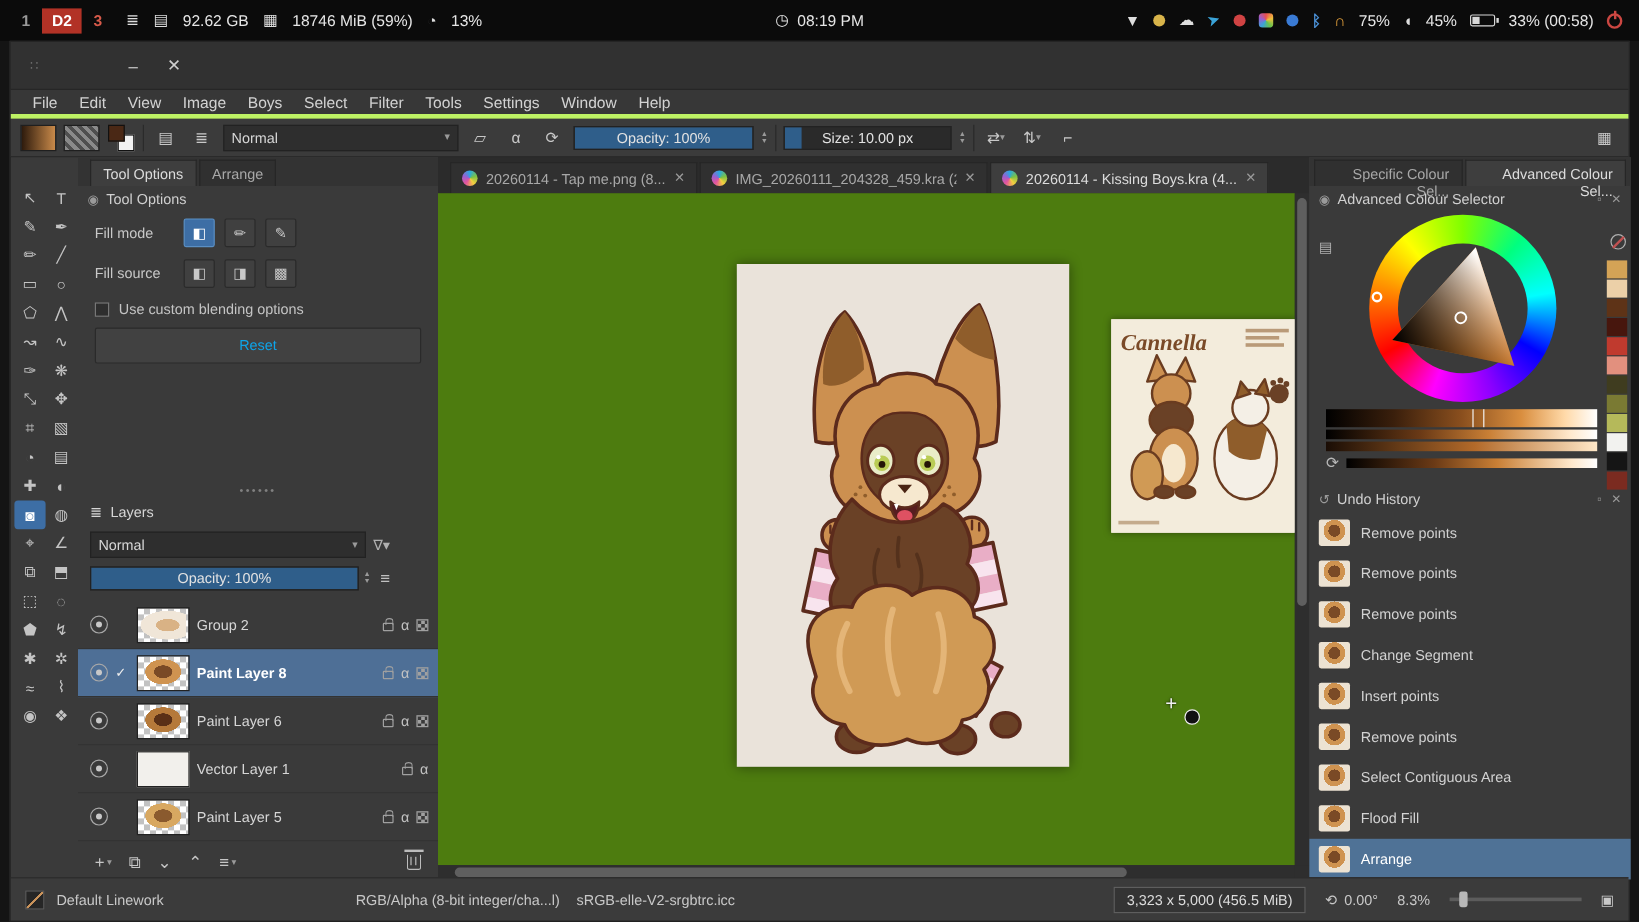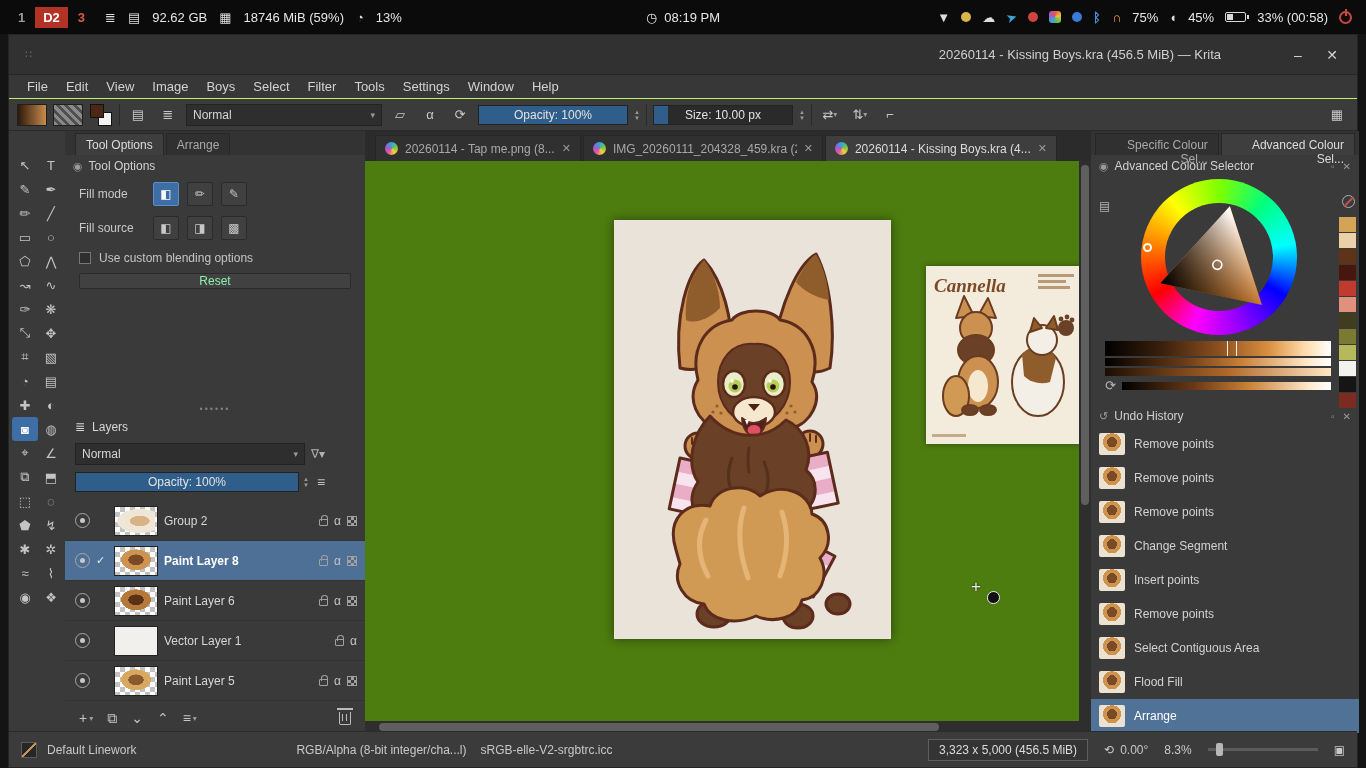--- a/index.html
+++ b/index.html
@@ -34,21 +34,21 @@
     background:#3a3a3a; border:1px solid #242424; }
   .titlebar { position:absolute; left:0; top:0; right:0; height:40px; background:#313131;
     display:flex; align-items:center; border-bottom:1px solid #262626; }
   .title-dots { color:#6a6a6a; padding-left:16px; letter-spacing:2px; font-size:11px; }
   .win-title { margin-left:auto; color:#cfcfcf; font-size:13px; }
   .win-btn { width:34px; height:24px; display:flex; align-items:center; justify-content:center;
     color:#cfcfcf; font-size:14px; }
   .win-btns { display:flex; margin-left:60px; margin-right:8px; }
 
   .menubar { position:absolute; left:0; top:40px; right:0; height:24px; background:#373737;
-    display:flex; align-items:center; gap:2px; padding-left:10px; border-bottom:1px solid #bef264; }
+    display:flex; align-items:center; gap:2px; padding-left:10px; border-bottom:4px solid #bef264; }
   .menu-item { padding:3px 8px; color:#d2d2d2; font-size:13px; }
 
   .toolbar { position:absolute; left:0; top:64px; right:0; height:32px; background:#3b3b3b;
     display:flex; align-items:center; gap:6px; padding:0 8px; border-bottom:1px solid #2a2a2a; }
   .tb-grad { width:30px; height:22px; border:1px solid #1f1f1f; background:linear-gradient(90deg,#2d1a0c,#c98a4a); }
   .tb-pat { width:30px; height:22px; border:1px solid #1f1f1f;
     background:repeating-linear-gradient(45deg,#8a8a8a 0 3px,#4f4f4f 3px 6px); }
   .fgbg { width:24px; height:24px; position:relative; }
   .fgbg .fg { position:absolute; left:1px; top:1px; width:14px; height:14px; background:#4a2815; border:1px solid #111; z-index:2; }
   .fgbg .bg { position:absolute; right:1px; bottom:1px; width:14px; height:14px; background:#f2f2f2; border:1px solid #111; }
@@ -80,21 +80,21 @@
   .dock-header .hicon { color:#9a9a9a; font-size:11px; }
   .dock-header .hctl { margin-left:auto; display:flex; gap:8px; color:#9a9a9a; font-size:10px; }
   .opt-row { height:34px; display:flex; align-items:center; gap:8px; padding:0 14px; }
   .opt-label { width:66px; color:#c8c8c8; }
   .mini-btn { width:26px; height:24px; display:flex; align-items:center; justify-content:center;
     border:1px solid #2a2a2a; background:#404040; color:#c8c8c8; font-size:12px; border-radius:2px; }
   .mini-btn.sel { background:#3d6ea5; border-color:#5a8fc4; color:#fff; }
   .chk-row { height:26px; display:flex; align-items:center; gap:8px; padding:0 14px; color:#c4c4c4; }
   .chk { width:12px; height:12px; border:1px solid #777; background:#2e2e2e; }
   .reset-row { height:28px; padding:2px 14px; }
-  .reset-btn { width:100%; height:16px; border:1px solid #2a2a2a; background:#414141; color:#86efac;
+  .reset-btn { width:100%; height:30px; border:1px solid #2a2a2a; background:#414141; color:#0ea5e9;
     display:flex; align-items:center; justify-content:center; border-radius:2px;text-align:center; }
 
   .handle-row { margin-top:104px; height:12px; display:flex; align-items:center; justify-content:center;
     color:#808080; font-size:9px; letter-spacing:2px; }
   .layers-header { height:24px; display:flex; align-items:center; gap:7px; padding:0 10px; color:#d6d6d6; }
   .blend-row { height:30px; display:flex; align-items:center; gap:6px; padding:0 10px; }
   .blend-row .combo { width:230px; }
   .funnel { color:#b0b0b0; font-size:12px; }
   .opac-row { height:26px; display:flex; align-items:center; gap:4px; padding:0 10px; }
   .opac-row .kslider { width:224px; }
@@ -248,21 +248,20 @@
       <span class="batt"></span>
       <span>33% (00:58)</span>
       <span class="pwr"></span>
     </div>
   </div>
 
   <div class="krita">
 
     <div class="titlebar">
       <span class="title-dots">∷</span>
-      <span class="win-title">20260114 - Kissing Boys.kra (456.5 MiB) — Krita</span>
       <span class="win-btns">
         <span class="win-btn">–</span>
         <span class="win-btn">✕</span>
       </span>
     </div>
 
     <div class="menubar">
         <span class="menu-item">File</span>
         <span class="menu-item">Edit</span>
         <span class="menu-item">View</span>

